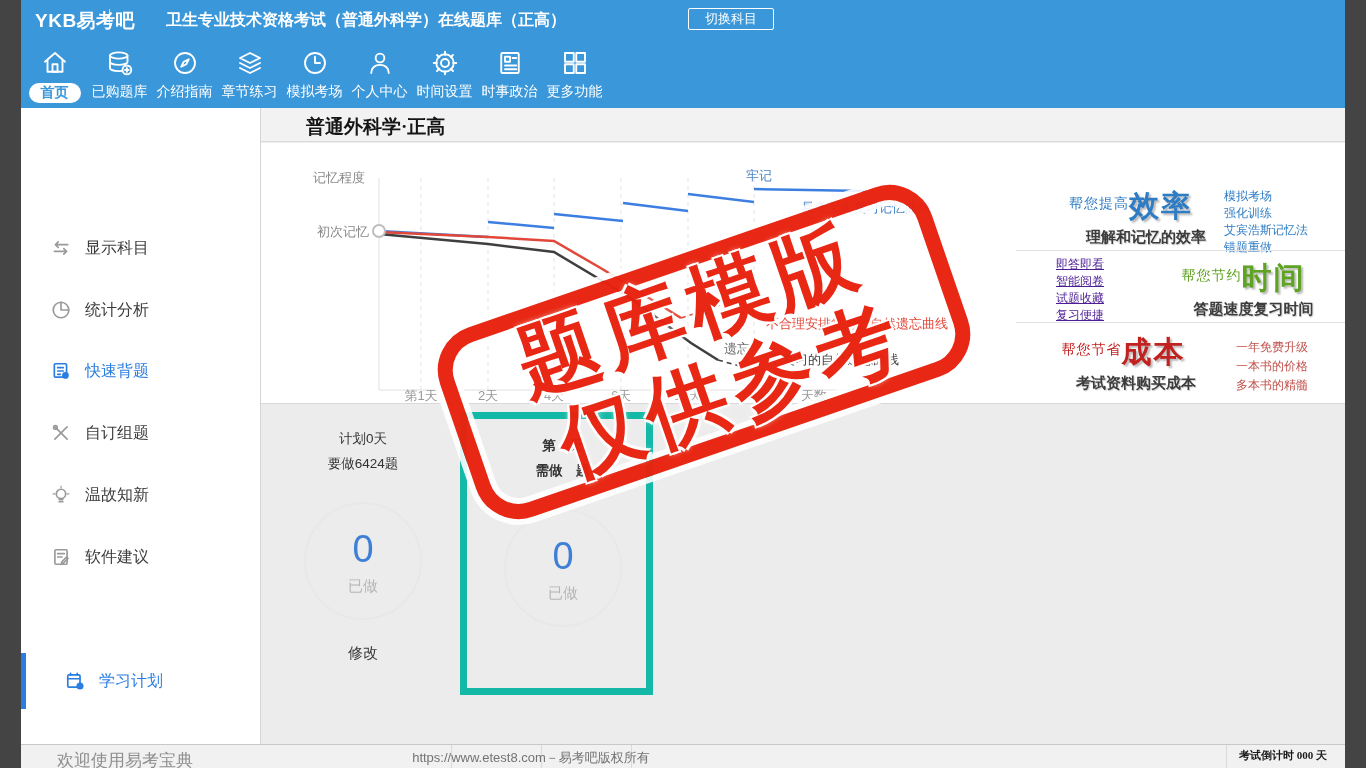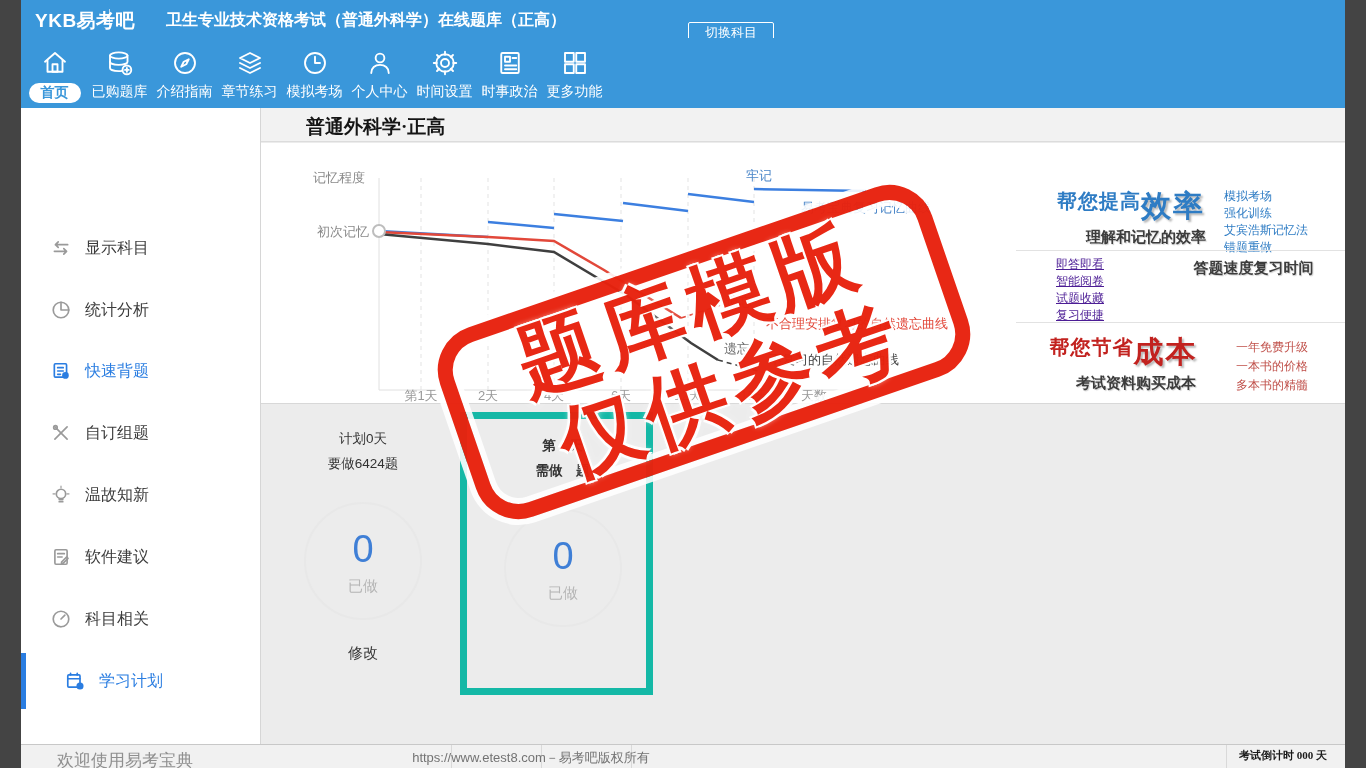--- a/index.html
+++ b/index.html
@@ -5,21 +5,21 @@
   * { margin:0; padding:0; box-sizing:border-box; }
   html,body { background:#444; }
   body { font-family:"Liberation Sans","DejaVu Sans",sans-serif; }
   .screen { position:relative; width:1324px; height:768px; background:#ececec; overflow:hidden; margin:0 auto; }
 
   
   .topbar { position:absolute; left:0; top:0; width:1366px; height:38px; background:#3a97da; color:#fff; }
   .brand { position:absolute; left:14px; top:8px; font-size:19px; font-weight:bold; letter-spacing:.5px; }
   .brand-divider { position:absolute; left:88px; top:9px; width:1px; height:20px; background:rgba(255,255,255,.65); }
   .app-title { position:absolute; left:98px; top:10px; font-size:16px; font-weight:bold;padding-left:47px; }
-  .switch-btn { position:absolute; left:667px; top:8px; width:86px; height:22px; border:1px solid #fff; border-radius:2px; background:transparent; color:#fff; font-size:13px; line-height:20px; text-align:center; cursor:pointer;margin-top:14px; }
+  .switch-btn { position:absolute; left:667px; top:8px; width:86px; height:22px; border:1px solid #fff; border-radius:2px; background:transparent; color:#fff; font-size:13px; line-height:20px; text-align:center; cursor:pointer; }
 
   .navbar { position:absolute; left:0; top:38px; width:1366px; height:70px; background:#3a97da; display:flex; padding:6px 0 0 1px; }
   .nav-item { width:65px; display:flex; flex-direction:column; align-items:center; color:#fff; cursor:pointer; }
   .nav-item svg { width:30px; height:30px; stroke:#fff; fill:none; stroke-width:1.5; stroke-linecap:round; stroke-linejoin:round; margin-top:4px; }
   .nav-label { font-size:14px; margin-top:5px; white-space:nowrap; }
   .nav-label.active { background:#fff; color:#3a97da; border-radius:11px; padding:1px 12px; font-weight:bold; }
 
   
   .sidebar { position:absolute; left:0; top:108px; width:240px; height:636px; background:#fff; border-right:1px solid #d6d6d6; }
   .side-item { position:absolute; left:0; width:239px; height:40px; display:flex; align-items:center; padding-left:30px; cursor:pointer; font-size:16px; color:#3c3c3c; }
@@ -47,21 +47,21 @@
   .t-gray { fill:#8a8a8a; }
   .t-tick { fill:#999; }
   .t-blue { fill:#4a86c8; }
   .t-red { fill:#e2483a; }
   .t-dark { fill:#404040; }
   .t-mid  { fill:#6f6f6f; }
 
   
   .promo-sep { position:absolute; left:995px; width:366px; height:1px; background:#e2e2e2; }
   .promo-big { position:absolute; text-align:center; }
-  .promo-big .small { font-size:20px; font-weight:bold; vertical-align:8px; letter-spacing:1px; }
+  .promo-big .small { font-size:14px; font-weight:normal; vertical-align:8px; letter-spacing:1px; }
   .promo-big .big { font-size:30px; font-weight:bold; letter-spacing:2px; text-shadow:2px 2px 2px rgba(0,0,0,.28); }
   .promo-sub { font-size:15px; font-weight:bold; color:#3c3c3c; margin-top:1px; text-shadow:1px 1px 1px rgba(0,0,0,.18); }
   .promo-list { position:absolute; font-size:12px; line-height:17px; }
   .c-blue { color:#2e7cc4; } .c-green { color:#5ea321; } .c-red { color:#c2221f; }
   .lc-blue { color:#2e7cc4; } .lc-green { color:#4c1d95;text-decoration:underline; } .lc-red { color:#c0504a; }
 
   
   .plan-txt { position:absolute; text-align:center; font-size:13.5px; color:#333; }
   .plan-circle { position:absolute; width:118px; height:118px; border:2px solid #e8e8e8; border-radius:50%; text-align:center; }
   .plan-num { margin-top:24px; font-size:38px; color:#3f7fd6; }
@@ -211,28 +211,20 @@
         </svg>
       <span>温故知新</span>
     </div>
     <div class="side-item" style="top:429px">
       <svg viewBox="0 0 18 18">
           <rect x="3.5" y="2.5" width="11" height="13" rx="1"></rect>
           <path d="M6 6h6M6 9h4"></path>
           <path d="M9.5 13.5l4.5-4.5 1.3 1.3-4.5 4.5H9.5z"></path>
         </svg>
       <span>软件建议</span>
-    </div>
-    <div class="side-item" style="top:491px">
-      <svg viewBox="0 0 18 18">
-          <circle cx="9" cy="9" r="7"></circle>
-          <path d="M9 9l3.5-3.5"></path>
-          <path d="M9 16a7 7 0 01-5-2.1" opacity=".6"></path>
-        </svg>
-      <span>科目相关</span>
     </div>
     <div class="side-item blue indent" style="top:553px">
       <svg viewBox="0 0 18 18">
           <rect x="2.5" y="3.5" width="11" height="11" rx="1"></rect>
           <path d="M5 3.5V2M11 3.5V2M2.5 7h11"></path>
           <circle cx="13.5" cy="13.5" r="3.2" fill="#2a7de1" stroke="none"></circle>
         </svg>
       <span>学习计划</span>
     </div>
     <div class="active-bar"></div>
@@ -298,20 +290,21 @@
   </div>
   <div class="promo-sep" style="top:250px"></div>
 
   <div class="promo-list lc-green" style="left:1035px; top:256px;">
     <div>即答即看</div>
     <div>智能阅卷</div>
     <div>试题收藏</div>
     <div>复习便捷</div>
   </div>
   <div class="promo-big" style="left:1105px; top:258px; width:235px;">
+    <div class="c-green"><span class="small">帮您节约</span><span class="big">时间</span></div>
     <div class="promo-sub" style="margin-left:20px">答题速度复习时间</div>
   </div>
   <div class="promo-sep" style="top:322px"></div>
 
   <div class="promo-big" style="left:1000px; top:332px; width:205px;">
     <div class="c-red"><span class="small">帮您节省</span><span class="big">成本</span></div>
     <div class="promo-sub" style="margin-left:25px">考试资料购买成本</div>
   </div>
   <div class="promo-list lc-red" style="left:1215px; top:338px; line-height:19px;">
     <div>一年免费升级</div>

